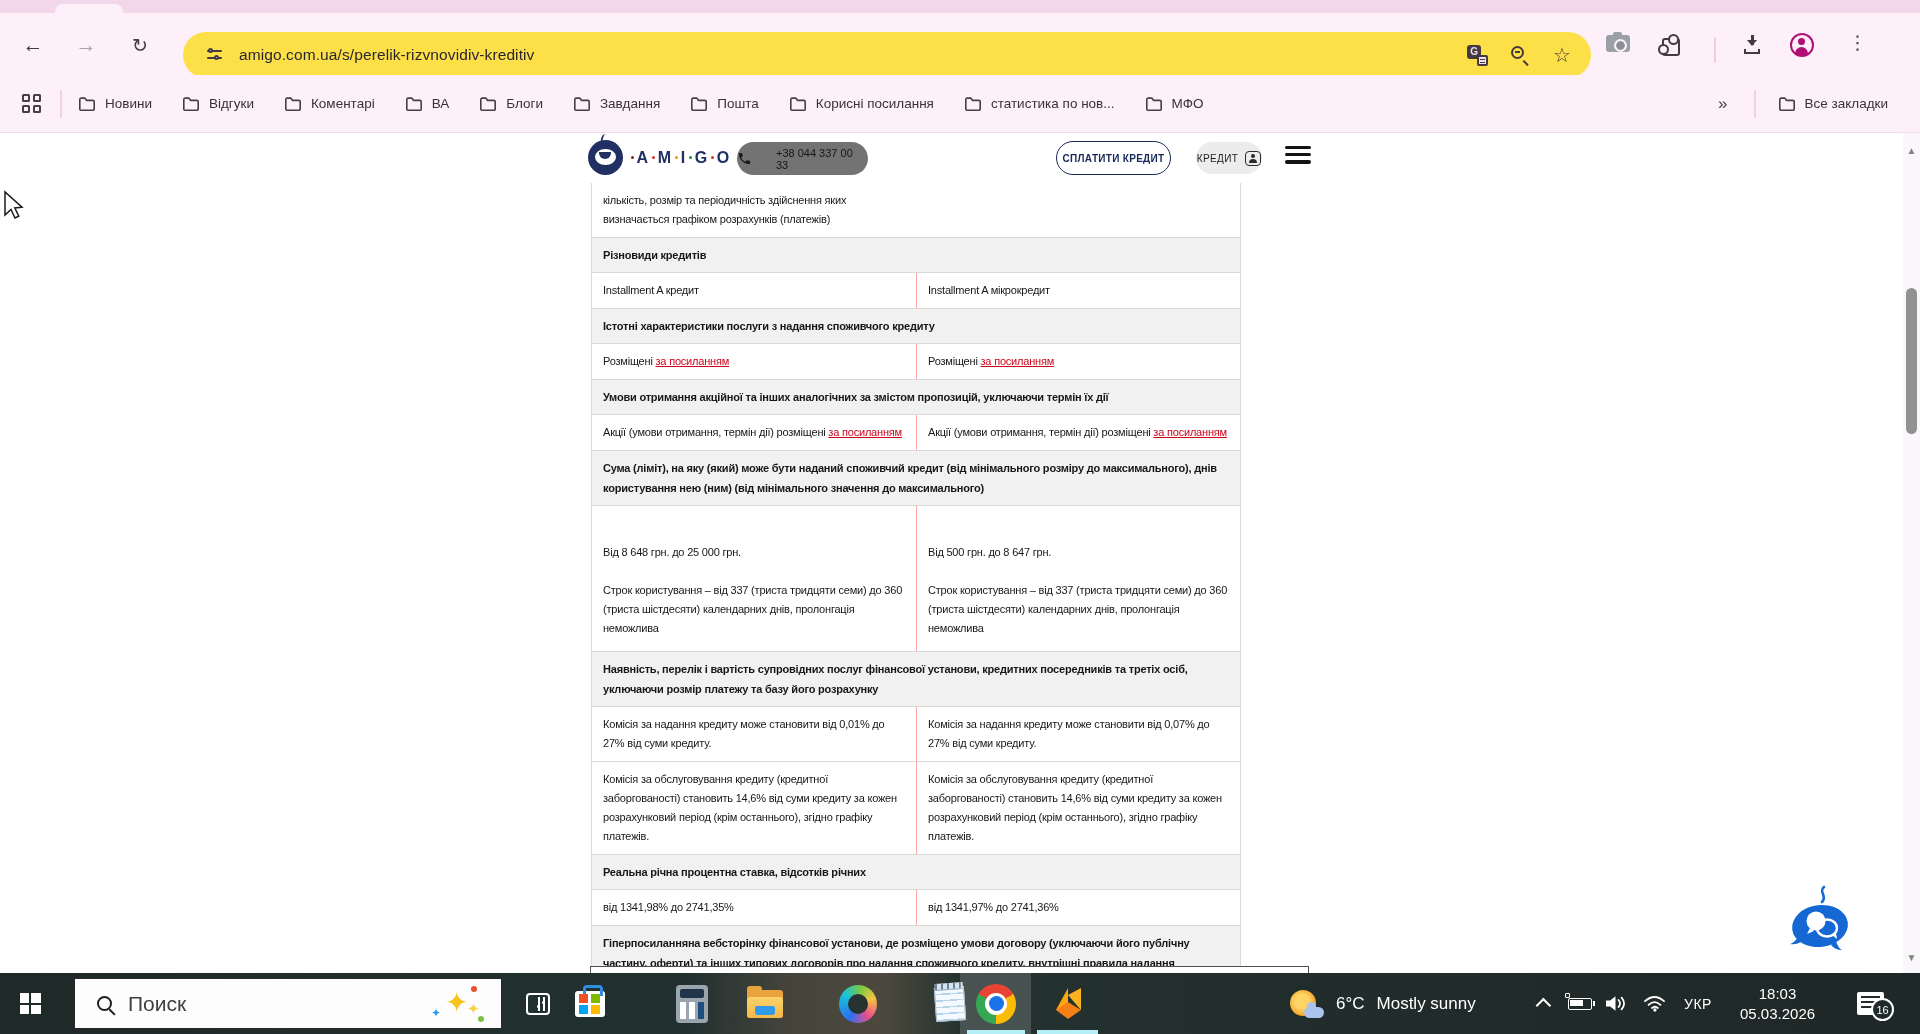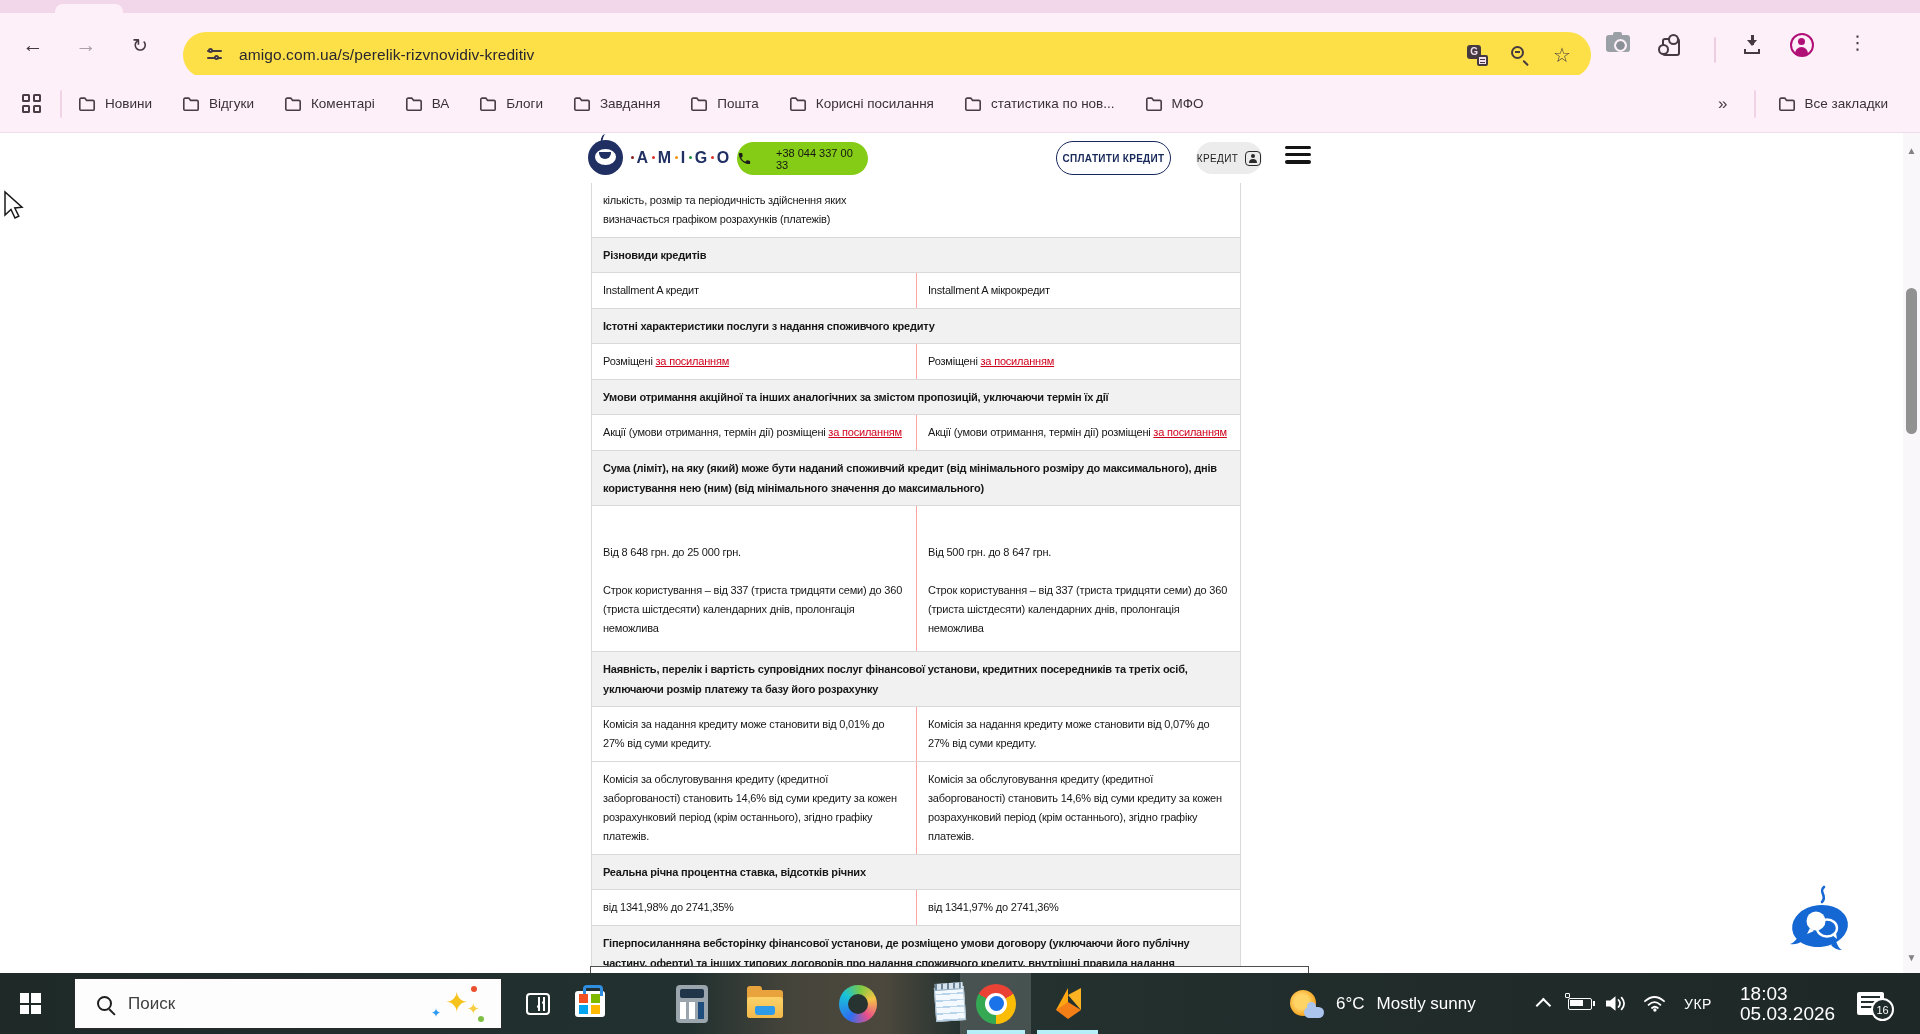--- a/index.html
+++ b/index.html
@@ -67,21 +67,21 @@
   .pagearea { position:absolute; left:0; top:133px; width:1920px; height:840px; background:#fff; }
 
   .logo { position:absolute; left:588px; top:7px; display:flex; align-items:center; gap:5px; }
   .mascot { width:35px; height:35px; border-radius:50%; background:#203063; position:relative; }
   .mascot::before { content:""; position:absolute; left:7px; top:9px; width:21px; height:16px; border-radius:50%; background:#fff; }
   .mascot::after { content:""; position:absolute; left:11px; top:12px; width:12px; height:7px; border-radius:0 0 12px 12px; background:#203063; }
   .flame { position:absolute; left:13px; top:-6px; width:6px; height:9px; border-left:2.4px solid #203063; border-radius:60% 0 60% 0; transform:rotate(14deg); }
   .logo-text { display:flex; align-items:center; font-weight:bold; font-size:16px; color:#203063; letter-spacing:1px; }
   .logo-text .dot { width:3.4px; height:3.4px; border-radius:50%; margin:0 2.6px; display:inline-block; }
 
-  .phonepill { position:absolute; left:737px; top:9px; width:131px; height:33px; background:#84cc16; border-radius:17px;
+  .phonepill { position:absolute; left:737px; top:9px; width:131px; height:33px; background:#737373; border-radius:17px;
                display:flex; align-items:center; justify-content:center; gap:24px; font-size:11px; color:#161616; }
   .paybtn { position:absolute; left:1056px; top:8px; width:115px; height:34px; background:#fff; border:1.6px solid #17285a; border-radius:18px;
             display:flex; align-items:center; justify-content:center; font-size:10px; font-weight:bold; color:#17285a; letter-spacing:.3px; }
   .loginbtn { position:absolute; left:1196px; top:9px; width:66px; height:32px; background:#ececec; border-radius:16px;
               display:flex; align-items:center; justify-content:center; gap:7px; font-size:10px; color:#1d1d1d; letter-spacing:.4px; }
   .persbadge { width:16px; height:15px; border:1.6px solid #2b2b2b; border-radius:4px; position:relative; }
   .persbadge::before { content:""; position:absolute; left:4.4px; top:2px; width:4px; height:4px; border-radius:50%; background:#2b2b2b; }
   .persbadge::after { content:""; position:absolute; left:2.6px; top:7px; width:7.6px; height:4px; border-radius:4px 4px 0 0; background:#2b2b2b; }
   .hamburger { position:absolute; left:1285px; top:13px; width:26px; height:18px; }
   .hamburger i { display:block; width:26px; height:3.2px; background:#141414; border-radius:2px; margin-bottom:4px; }
@@ -114,21 +114,21 @@
   .taskbar { position:absolute; left:0; top:973px; width:1920px; height:61px;
              background:linear-gradient(90deg,#1e2928 0%,#223130 36%,#45443b 41%,#4d483d 46%,#243230 50%,#202b2a 75%,#1d2827 100%); }
   .startbtn { position:absolute; left:0; top:0; width:60px; height:61px; display:flex; align-items:center; justify-content:center; }
   .winlogo { width:21px; height:21px; display:grid; grid-template-columns:9.5px 9.5px; grid-template-rows:9.5px 9.5px; gap:2px; }
   .winlogo i { background:#fff; }
 
   .tb-search { position:absolute; left:74px; top:5px; width:428px; height:51px; background:#fdfdfd; border:1px solid #2a2a2a;
                display:flex; align-items:center; }
   .mag { width:15px; height:15px; border:2px solid #1f1f1f; border-radius:50%; position:relative; margin-left:22px; }
   .mag::after { content:""; position:absolute; right:-6px; bottom:-4px; width:8px; height:2.2px; background:#1f1f1f; transform:rotate(45deg); }
-  .tb-search .ph { font-size:17px; color:#3f3f3f; margin-left:16px; }
+  .tb-search .ph { font-size:21px; color:#3f3f3f; margin-left:16px; }
   .sparkles { position:relative; margin-left:auto; margin-right:18px; width:52px; height:40px; }
   .sp { position:absolute; }
   .sp.big { left:14px; top:2px; font-size:28px; color:#f6c21c; }
   .sp.med { left:36px; top:16px; font-size:15px; color:#f8ce44; }
   .sp.blue { left:0px; top:22px; font-size:12px; color:#2f9bf0; }
   .dot-r { left:40px; top:2px; width:6px; height:6px; border-radius:50%; background:#e8502f; }
   .dot-g { left:47px; top:32px; width:6px; height:6px; border-radius:50%; background:#7ec043; }
 
   .app { position:absolute; top:0; width:48px; height:61px; display:flex; align-items:center; justify-content:center; }
   .active-cell { position:absolute; left:960px; top:0; width:71px; height:61px; background:rgba(255,255,255,.16); }
@@ -169,21 +169,21 @@
   .suncloud { position:relative; width:36px; height:34px; }
   .suncloud .sun { position:absolute; left:2px; top:3px; width:26px; height:26px; border-radius:50%; background:radial-gradient(circle at 45% 45%,#ffd467 35%,#f29c17 75%); }
   .suncloud .cloud { position:absolute; right:0px; bottom:3px; width:20px; height:11px; border-radius:8px; background:#aac4ee; }
   .suncloud .cloud::before { content:""; position:absolute; left:3px; top:-5px; width:9px; height:9px; border-radius:50%; background:#aac4ee; }
   .chev { width:11px; height:11px; border-left:2px solid #fff; border-top:2px solid #fff; transform:rotate(45deg) translateY(3px); }
   .battery { position:relative; width:24px; height:12px; border:1.6px solid #fff; border-radius:2px; }
   .battery::after { content:""; position:absolute; right:-4px; top:2.6px; width:2.4px; height:5px; background:#fff; }
   .battery::before { content:""; position:absolute; left:1.4px; top:1.4px; width:13px; height:6.4px; background:#fff; }
   .batplug { position:absolute; left:-4px; top:-6px; width:5px; height:5px; border:1.6px solid #fff; border-radius:1px; background:#243230; }
   .lang { font-size:14px; letter-spacing:.5px; }
-  .clockbox { text-align:left; font-size:19px; line-height:20px; }
+  .clockbox { text-align:center; font-size:15px; line-height:20px; }
   .notific { position:relative; width:27px; height:23px; background:#fff; border-radius:2px; }
   .notific::before { content:""; position:absolute; left:4px; top:4px; width:19px; height:2.4px; background:#222e2d; box-shadow:0 5px 0 #222e2d, 0 10px 0 #222e2d; }
   .badge { position:absolute; right:-10px; bottom:-6px; width:23px; height:23px; border-radius:50%; background:#1f2b2a; border:2px solid #fff;
            display:flex; align-items:center; justify-content:center; font-size:11px; color:#fff; }
 </style>
 </head>
 <body>
 
 <div id="screen">
 

